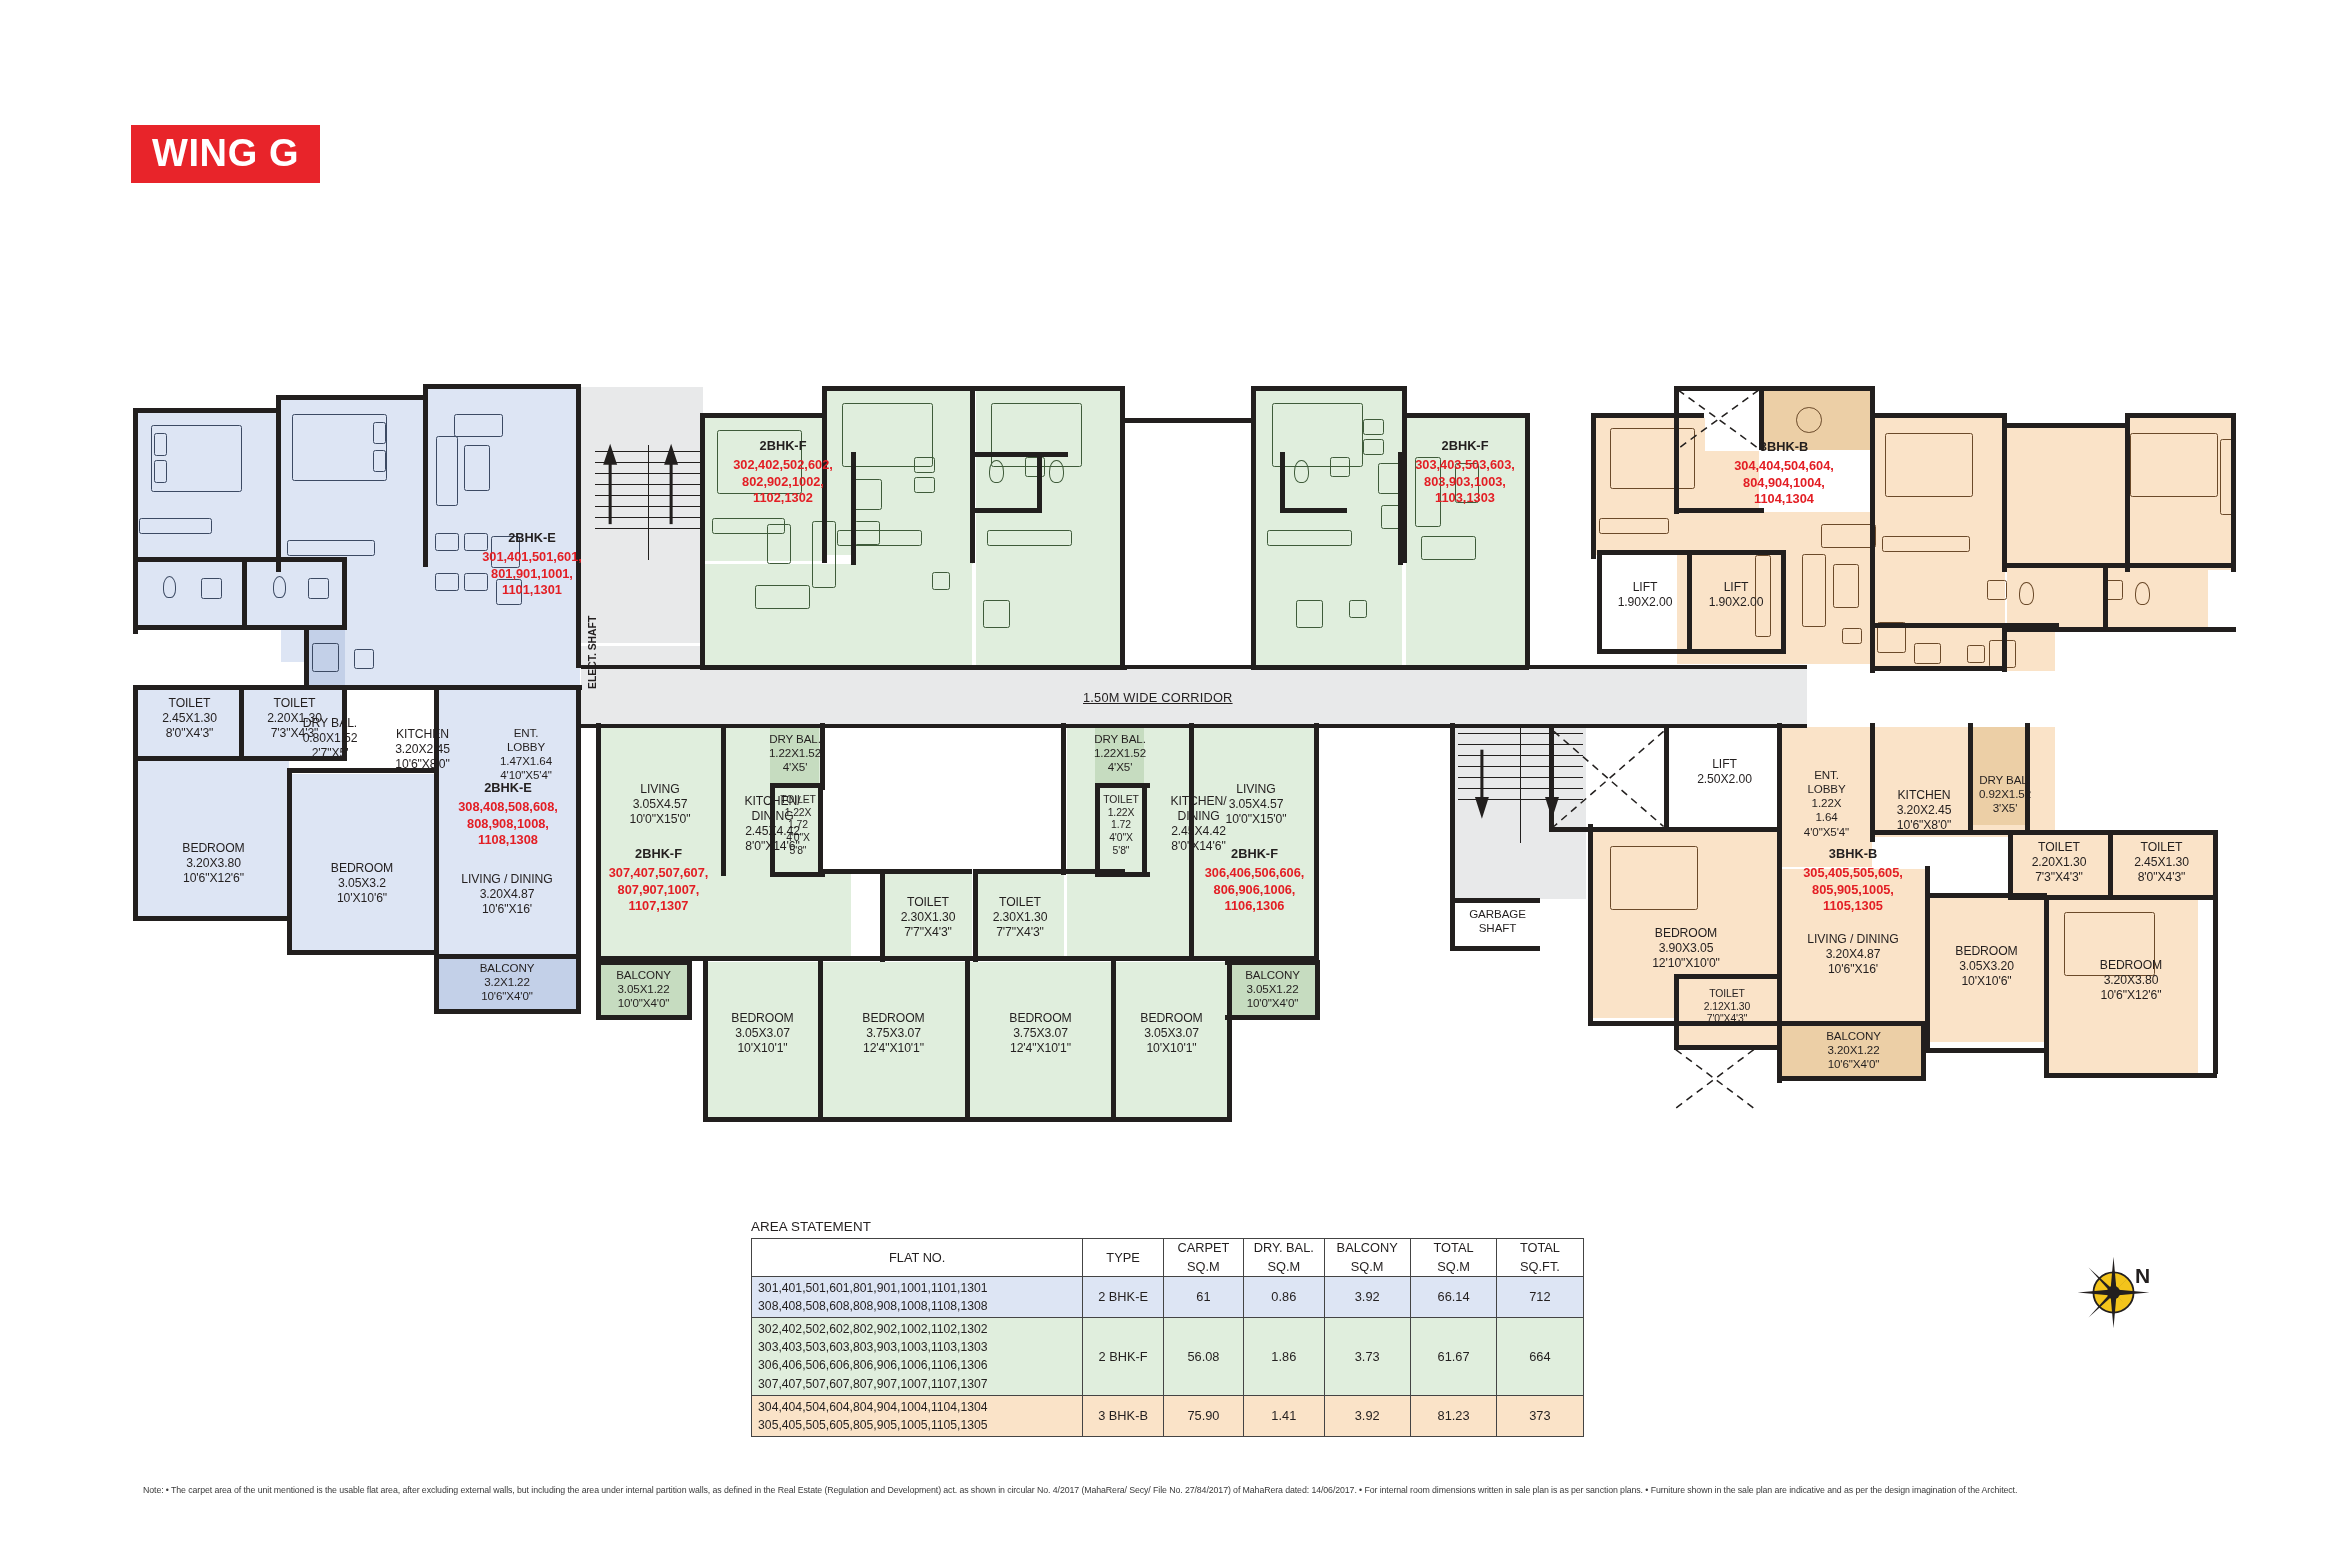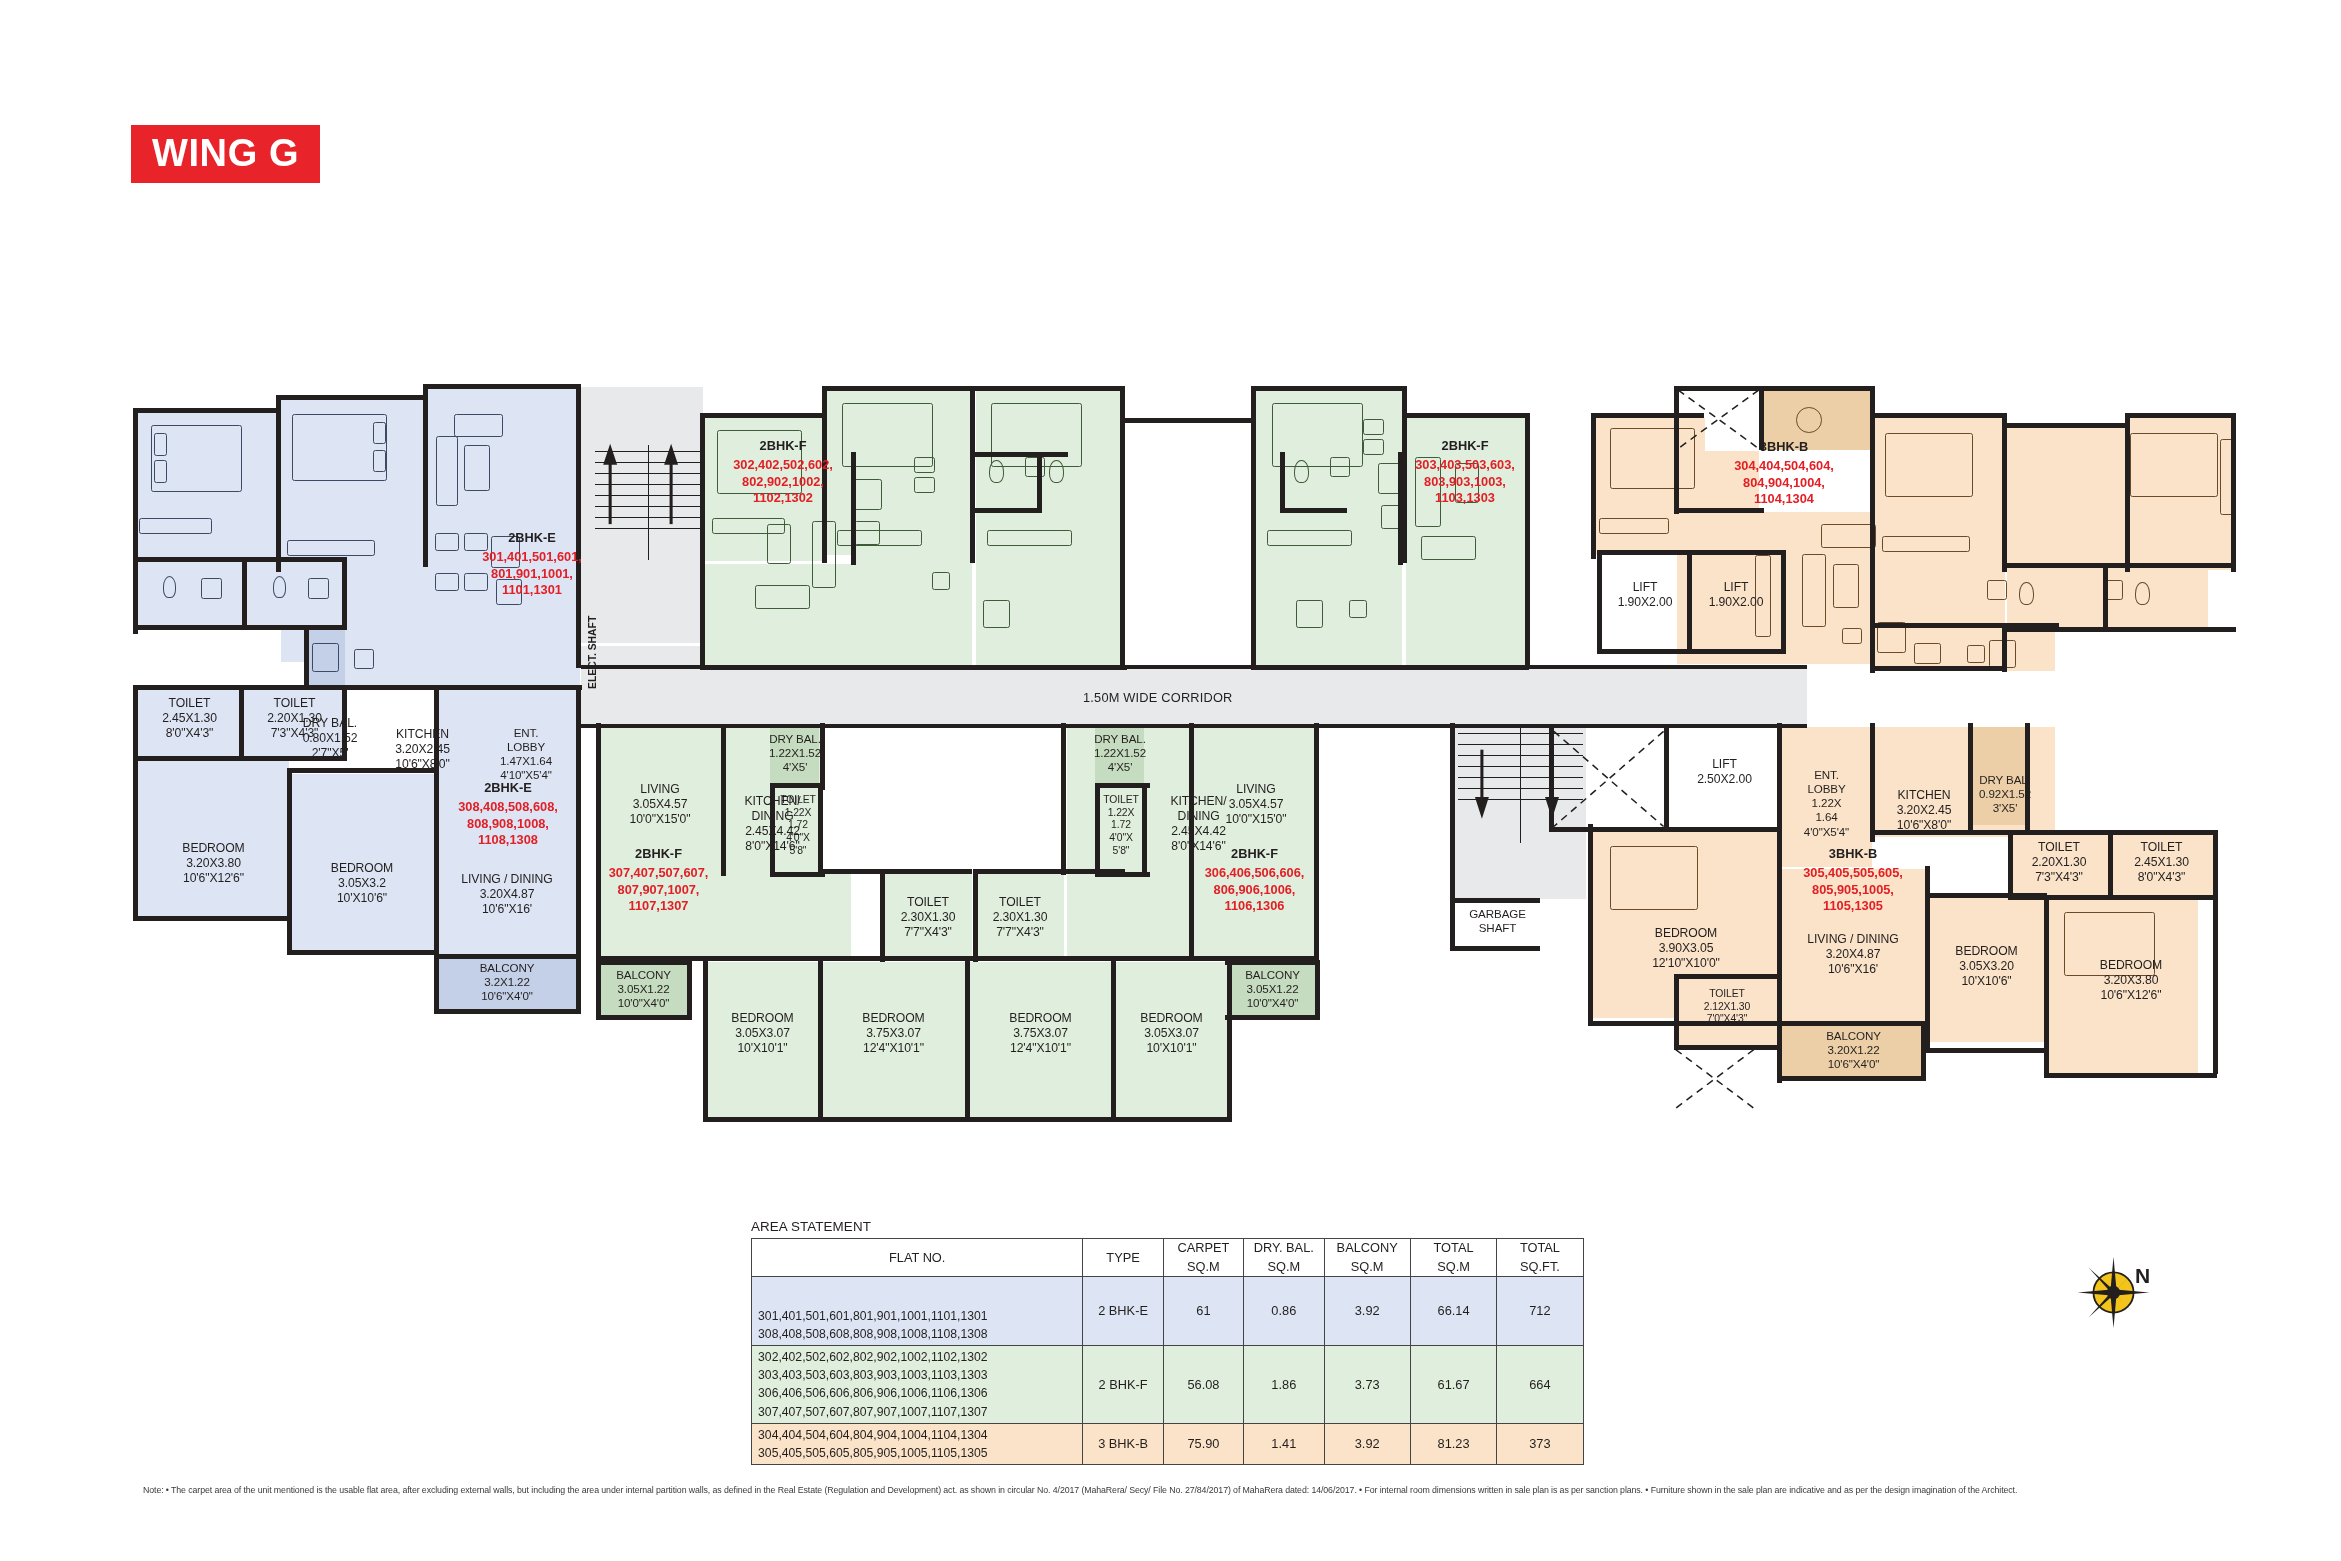--- a/index.html
+++ b/index.html
@@ -159,21 +159,21 @@
   <div class="fr-g" style="left:1455px;top:201px;width:24.4px;height:40px;"></div>
   <div class="fr-g" style="left:1421px;top:274px;width:55px;height:24.4px;"></div>
   <div class="fr-g" style="left:1378px;top:201px;width:29px;height:30.5px;"></div>
   <div class="fr-g" style="left:1381px;top:243px;width:25.6px;height:24.4px;"></div>
   <div class="fr-g" style="left:1363px;top:157px;width:21px;height:16px;"></div>
   <div class="fr-g" style="left:1363px;top:177px;width:21px;height:16px;"></div>
   <div class="fr-g" style="left:1296px;top:338px;width:27px;height:28px;"></div>
   <div class="fr-g" style="left:1349px;top:338px;width:18.3px;height:18.3px;"></div>
 
   <div class="rm grey" style="left:581px;top:407px;width:1226px;height:55px;"></div>
-  <div class="corridor-lbl" style="left:1083px;top:428px;">1.50M WIDE CORRIDOR</div>
+  <div class="corridor-lbl" style="left:1083px;top:428px;text-decoration:underline;">1.50M WIDE CORRIDOR</div>
 
   <div class="rm green" style="left:601px;top:465px;width:122px;height:232px;"></div>
   <div class="rm green" style="left:725px;top:465px;width:125px;height:232px;"></div>
   <div class="rm green-d" style="left:770px;top:465px;width:49px;height:58px;"></div>
   <div class="rm green" style="left:775px;top:526px;width:46px;height:88px;"></div>
   <div class="rm green" style="left:601px;top:610px;width:250px;height:88px;"></div>
   <div class="rm green-d" style="left:601px;top:701px;width:88px;height:55px;"></div>
   <div class="rm green" style="left:707px;top:700px;width:113px;height:157px;"></div>
   <div class="rm green" style="left:823px;top:700px;width:143px;height:157px;"></div>
   <div class="rm green" style="left:884px;top:610px;width:88px;height:88px;"></div>
@@ -716,21 +716,21 @@
         <th class="nt">SQ.M</th>
         <th class="nt">SQ.M</th>
         <th class="nt">SQ.M</th>
         <th class="nt">SQ.M</th>
         <th class="nt">SQ.FT.</th>
       </tr>
     </thead>
     <tbody>
       <tr class="r-e">
         <td class="flats">
-          <span style="display:block;margin-top:28px;">301,401,501,601,801,901,1001,1101,1301</span>
+          <span style="display:block;">301,401,501,601,801,901,1001,1101,1301</span>
           <span style="display:block;">308,408,508,608,808,908,1008,1108,1308</span>
         </td>
         <td>2 BHK-E</td>
         <td>61</td>
         <td>0.86</td>
         <td>3.92</td>
         <td>66.14</td>
         <td>712</td>
       </tr>
       <tr class="r-f">

